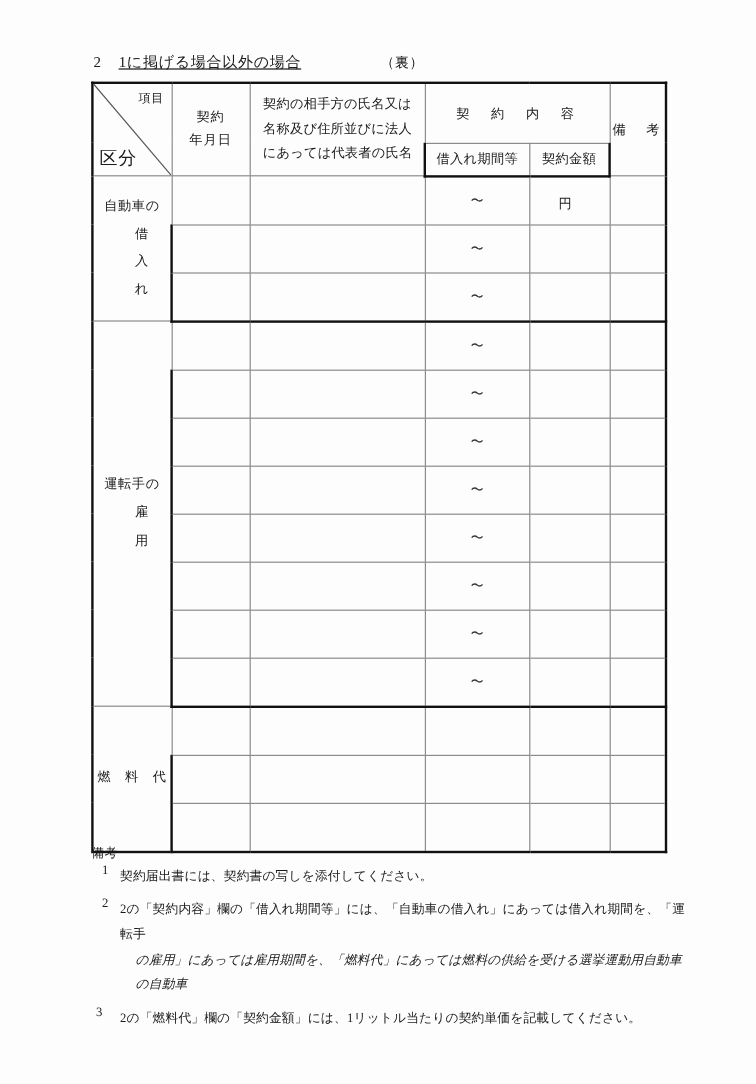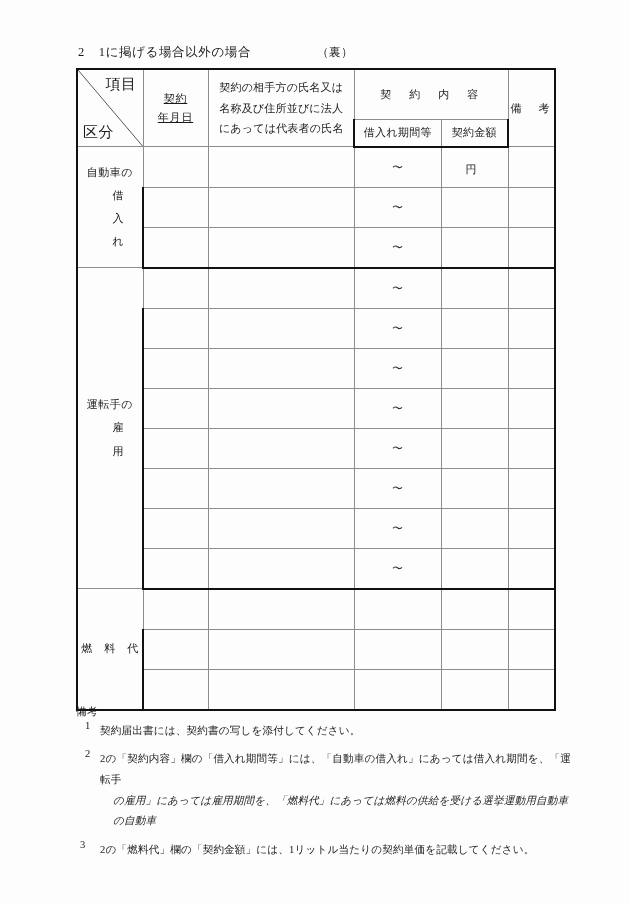--- a/index.html
+++ b/index.html
@@ -34,20 +34,21 @@
     display: flex;
     align-items: center;
     font-size: 12.5px;
     letter-spacing: 0.6px;
   }
   .title-num {
     margin-right: 14px;
   }
   .title-text {
     white-space: nowrap;
+    text-decoration: underline;
   }
   .title-side {
     margin-left: 66px;
     font-size: 11.5px;
   }
 
   
   .tbl {
     position: absolute;
     left: 76px;
@@ -110,36 +111,35 @@
     left: 0;
     top: 0;
     width: 100%;
     height: 100%;
     display: block;
   }
   .diag-item {
     position: absolute;
     right: 6px;
     top: 5px;
-    font-size: 15px;
+    font-size: 10px;
     letter-spacing: 0.5px;
   }
   .diag-kubun {
     position: absolute;
     left: 5px;
     bottom: 4px;
     font-size: 15px;
     letter-spacing: 0.5px;
   }
 
   .hcell-2line {
     line-height: 1.75;
     font-size: 11px;
     letter-spacing: 0.8px;
-    text-decoration: underline;
   }
   .hcell-party {
     line-height: 1.85;
     font-size: 11px;
     text-align: left;
     padding: 3px 5px 3px 6px !important;
     letter-spacing: 0.2px;
   }
   .hcell-spread {
     letter-spacing: 3.5px;

